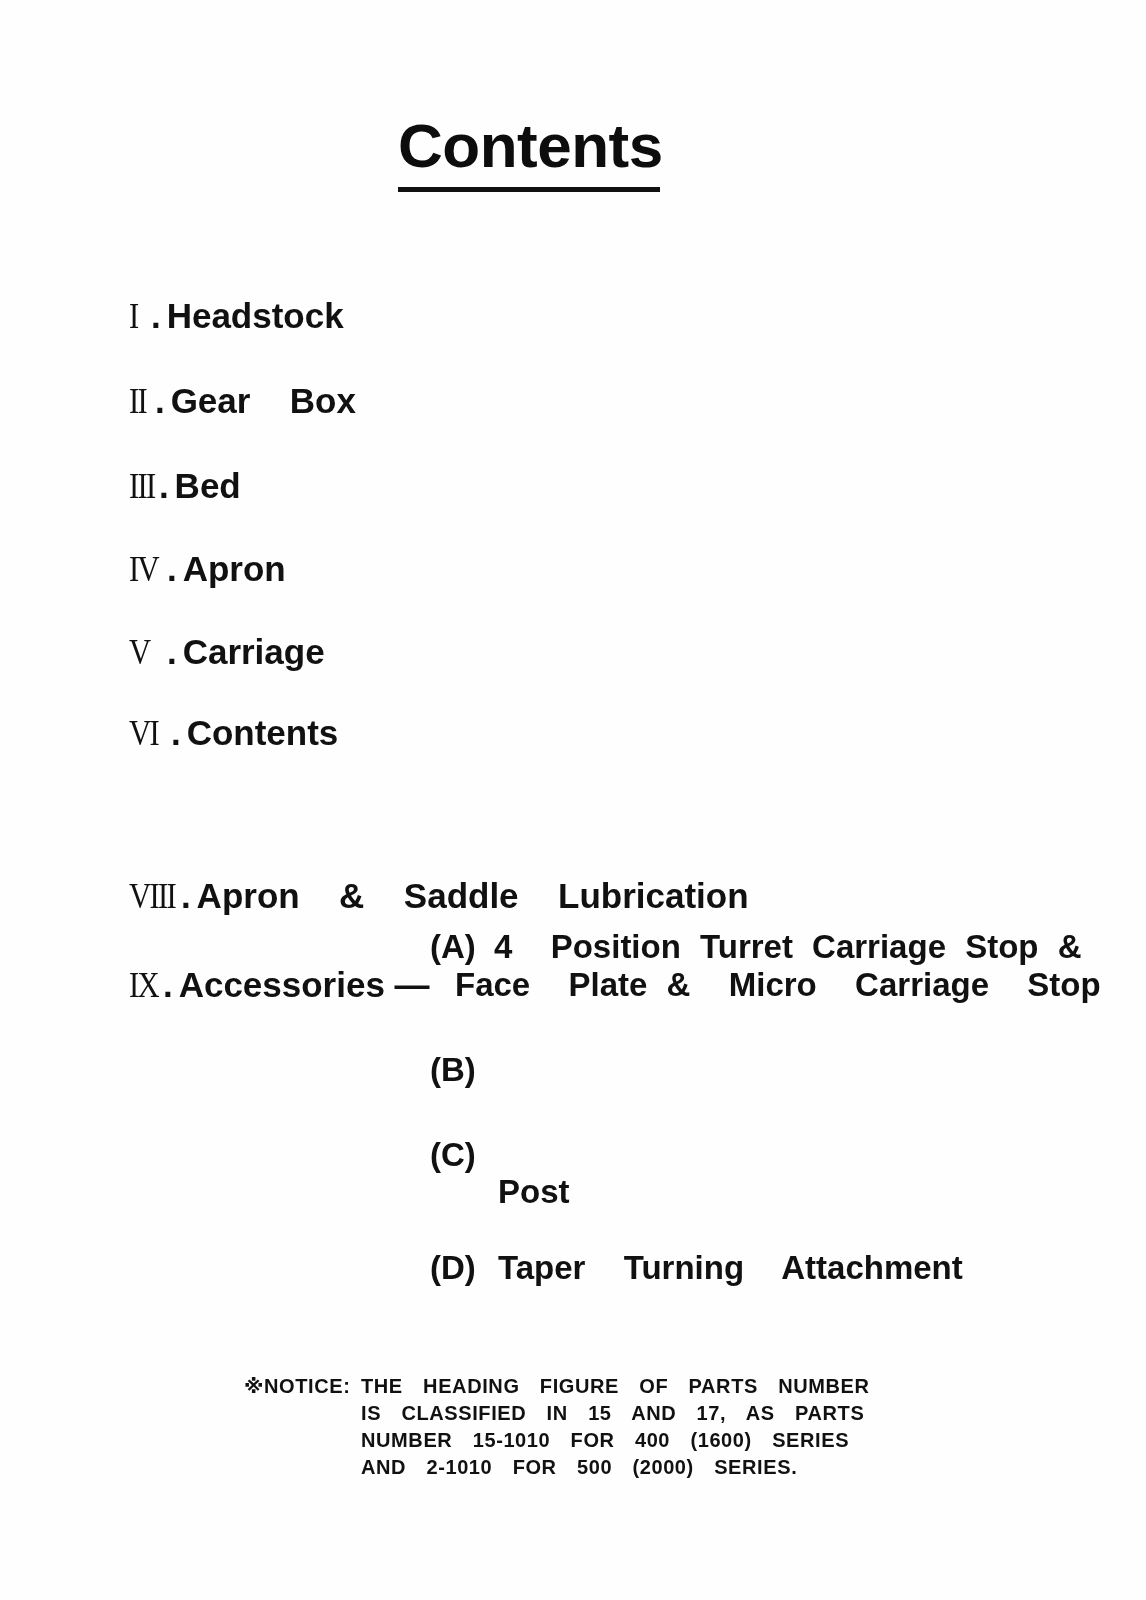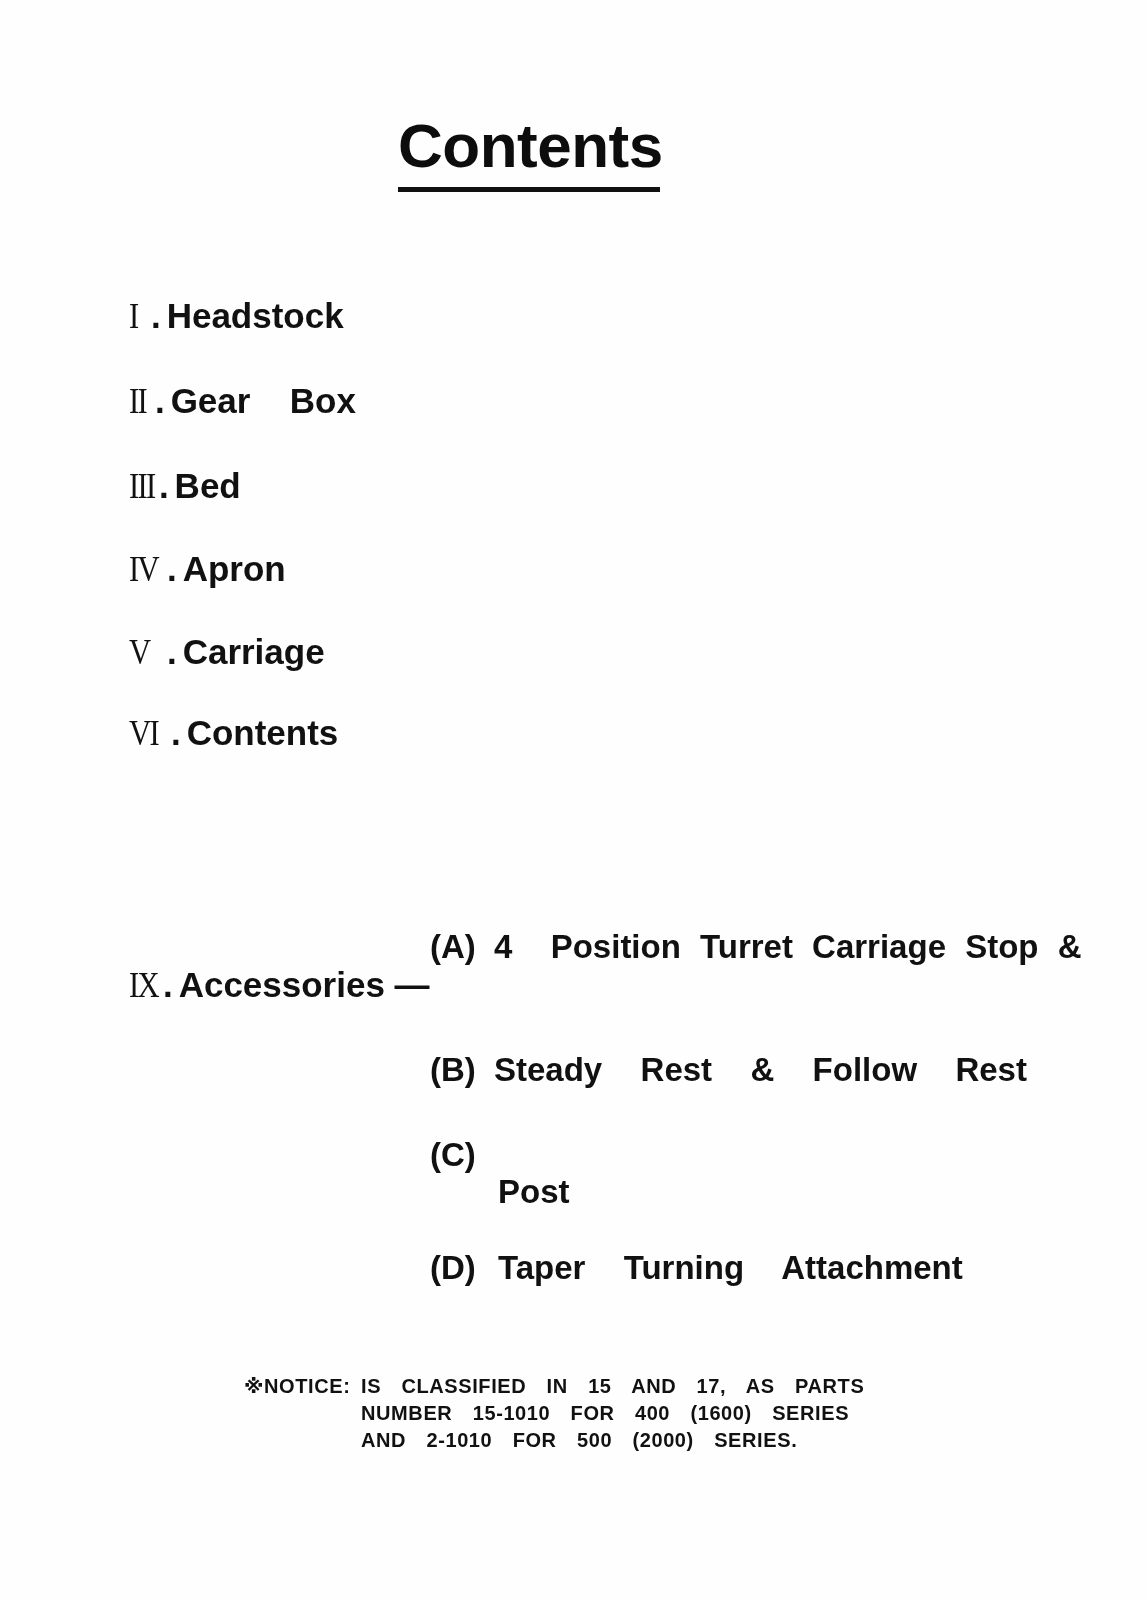--- a/index.html
+++ b/index.html
@@ -136,39 +136,43 @@
 
   <div class="toc-item" style="top:592px;">
     <span class="numeral">V</span><span style="display:inline-block;width:16px"></span><span class="dot">.</span><span class="label">Carriage</span>
   </div>
 
   <div class="toc-item" style="top:673px;">
     <span class="numeral">VI</span><span style="display:inline-block;width:10px"></span><span class="dot">.</span><span class="label">Contents</span>
   </div>
 
 
+  <div class="toc-item" style="top:836px;">
+    <span class="numeral">VIII</span><span class="dot">.</span><span class="label">Apron  &amp;  Saddle  Lubrication</span>
+  </div>
 
   <div class="toc-item" style="top:925px;">
     <span class="numeral">IX</span><span style="display:inline-block;width:2px"></span><span class="dot">.</span><span class="label" style="word-spacing:0">Accessories —</span>
   </div>
 
   <div class="sub" style="left:430px; top:928px;">(A)</div>
   <div class="sub" style="left:494px; top:928px;">4  Position Turret Carriage Stop &amp;</div>
+  <div class="sub" style="left:455px; top:966px;">Face  Plate &amp;  Micro  Carriage  Stop</div>
 
   <div class="sub" style="left:430px; top:1051px;">(B)</div>
-  <div class="sub" style="left:494px; top:1051px;">Steady  Rest  &amp;  Follow  Rest</div>
 
   <div class="sub" style="left:430px; top:1136px;">(C)</div>
   <div class="sub" style="left:498px; top:1173px;">Post</div>
 
   <div class="sub" style="left:430px; top:1249px;">(D)</div>
   <div class="sub" style="left:498px; top:1249px;">Taper  Turning  Attachment</div>
 
   <div class="notice">
     <span class="notice-label">※NOTICE:</span>
     <div class="notice-body">
+      <span class="notice-line">THE  HEADING  FIGURE  OF  PARTS  NUMBER</span>
       <span class="notice-line">IS  CLASSIFIED  IN  15  AND  17,  AS  PARTS</span>
       <span class="notice-line">NUMBER  15-1010  FOR  400  (1600)  SERIES</span>
       <span class="notice-line">AND  2-1010  FOR  500  (2000)  SERIES.</span>
     </div>
   </div>
 
 </div>
 
 </body></html>

